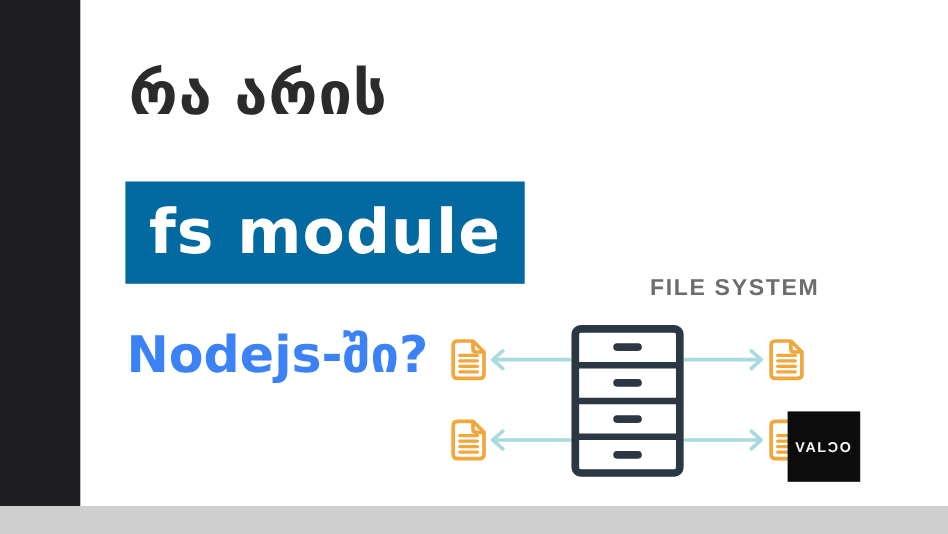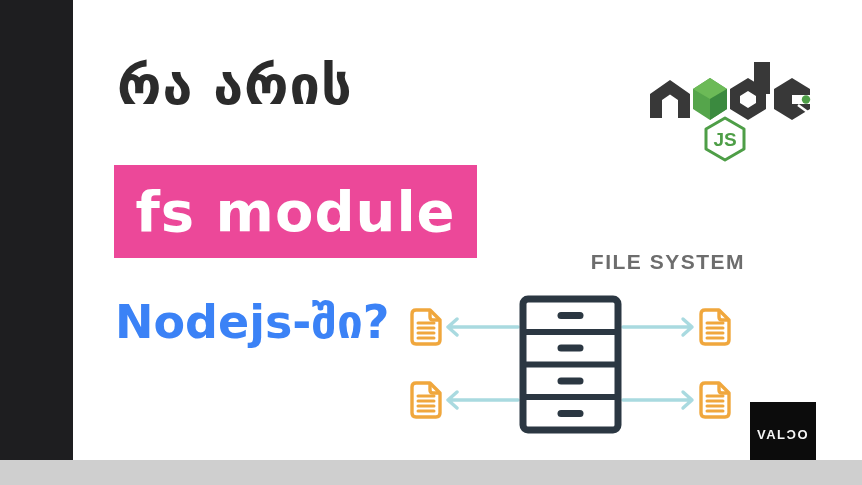--- a/index.html
+++ b/index.html
@@ -8,21 +8,21 @@
     overflow:hidden;font-family:"DejaVu Sans","Liberation Sans",sans-serif;
     margin:0 auto;
     text-decoration:underline;
   }
   .side-bar{position:absolute;left:0;top:0;width:73px;height:485px;background:#1e1e20;}
   .title-line1{
     position:absolute;left:117px;top:56px;font-size:54px;font-weight:bold;
     color:#2b2b2b;letter-spacing:1px;white-space:nowrap;line-height:1.1;
   }
   .banner{
-    position:absolute;left:114px;top:165px;width:363px;height:93px;background:#ec4899;
+    position:absolute;left:114px;top:165px;width:363px;height:93px;background:#0369a1;
     display:flex;align-items:center;justify-content:center;
   }
   .banner span{
     color:#ffffff;font-size:56px;font-weight:bold;letter-spacing:1px;white-space:nowrap;
   }
   .title-line2{
     position:absolute;left:115px;top:297px;font-size:46px;font-weight:bold;
     color:#3b82f6;white-space:nowrap;line-height:1.1;
   }
   .node-logo{position:absolute;left:648px;top:60px;width:167px;height:110px;}
@@ -30,22 +30,22 @@
   .node-logo .badge{position:absolute;left:54px;top:55px;}
   .badge-text{font-family:"Liberation Sans",sans-serif;font-weight:bold;font-size:19px;}
   .diagram{position:absolute;left:395px;top:250px;width:350px;height:195px;}
   .diagram-title{
     position:absolute;left:0;top:0;width:350px;text-align:right;
     font-family:"Liberation Sans",sans-serif;font-size:21px;font-weight:bold;
     color:#6d6d6d;letter-spacing:1.5px;white-space:nowrap;
   }
   .diagram svg{position:absolute;left:0;top:0;}
   .watermark{
-    position:absolute;left:750px;top:374px;width:66px;height:64px;background:#0c0c0c;
-    display:flex;align-items:center;justify-content:center;margin-top:28px;
+    position:absolute;left:716px;top:374px;width:66px;height:64px;background:#0c0c0c;
+    display:flex;align-items:center;justify-content:center;
   }
   .watermark span{
     color:#f5f5f5;font-family:"Liberation Sans",sans-serif;font-size:13px;
     font-weight:bold;letter-spacing:1.5px;white-space:nowrap;
   }
 </style>
 </head>
 <body>
 
 <div class="stage">
@@ -53,42 +53,20 @@
   <div class="side-bar"></div>
 
   <div class="title-line1">რა არის</div>
 
   <div class="banner">
     <span>fs module</span>
   </div>
 
   <div class="title-line2">Nodejs-ში?</div>
 
-  <div class="node-logo">
-    <svg class="wordmark" width="165" height="62" viewBox="0 0 165 62">
-
-      <path d="M2,58 V34 L22,20 L42,34 V58 H30 V40 L22,34.5 L14,40 V58 Z" fill="#383838"></path>
-
-      <polygon points="62,18 79,29 79,49 62,60 45,49 45,29" fill="#55a54b"></polygon>
-      <polygon points="62,18 79,29 62,39 45,29" fill="#6cba57"></polygon>
-      <polygon points="62,39 79,29 79,49 62,60" fill="#3b8a3f"></polygon>
-
-      <path fill-rule="evenodd" fill="#383838" d="M100,18 L118,29 V49 L100,60 L82,49 V29 Z  M100,31 L108,36 V43 L100,48 L92,43 V36 Z"></path>
-      <rect x="106" y="2" width="16" height="32" fill="#383838"></rect>
-
-      <polygon points="144,18 162,29 162,49 144,60 126,49 126,29" fill="#383838"></polygon>
-      <rect x="144" y="35" width="21" height="9" fill="#ffffff"></rect>
-      <line x1="150" y1="45" x2="161" y2="53" stroke="#ffffff" stroke-width="2.5"></line>
-      <circle cx="158" cy="39.5" r="4.2" fill="#4e9e47"></circle>
-    </svg>
-    <svg class="badge" width="46" height="48" viewBox="0 0 46 48">
-      <polygon points="23,3 42,14 42,34 23,45 4,34 4,14" fill="#ffffff" stroke="#4e9e47" stroke-width="3" stroke-linejoin="round"></polygon>
-      <text class="badge-text" x="23" y="31" text-anchor="middle" fill="#4e9e47">JS</text>
-    </svg>
-  </div>
 
   <div class="diagram">
     <div class="diagram-title">FILE SYSTEM</div>
     <svg width="350" height="195" viewBox="0 0 350 195">
       <defs>
         <g id="file-icon">
           <path d="M9,2 H23 L33,12 V32 Q33,36 29,36 H9 Q5,36 5,32 V6 Q5,2 9,2 Z" fill="#ffffff" stroke="#f0a73d" stroke-width="3.4" stroke-linejoin="round"></path>
           <path d="M23,2 V9 Q23,12 26,12 H33" fill="none" stroke="#f0a73d" stroke-width="3.4" stroke-linejoin="round"></path>
           <g stroke="#f0a73d" stroke-width="3" stroke-linecap="round">
             <line x1="11" y1="15" x2="27" y2="15"></line>

